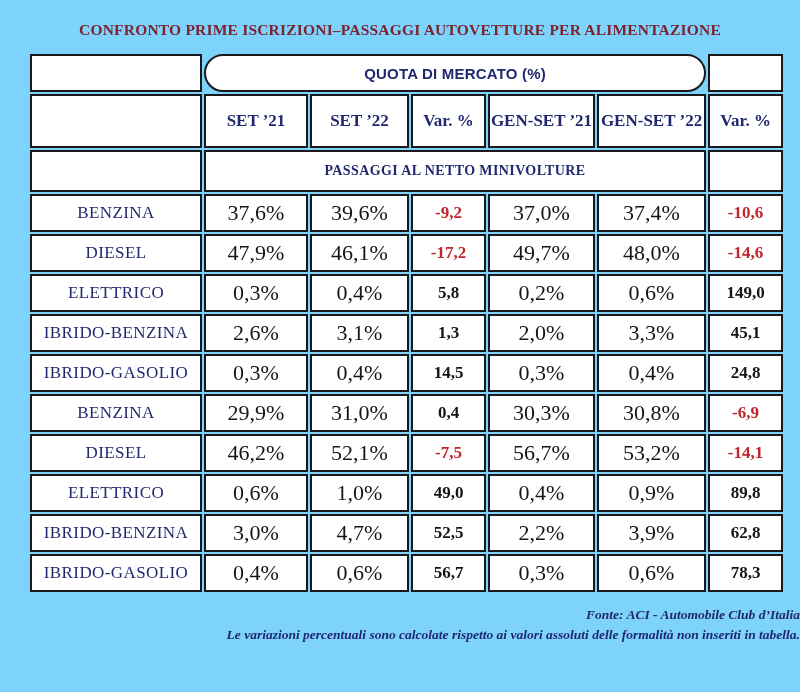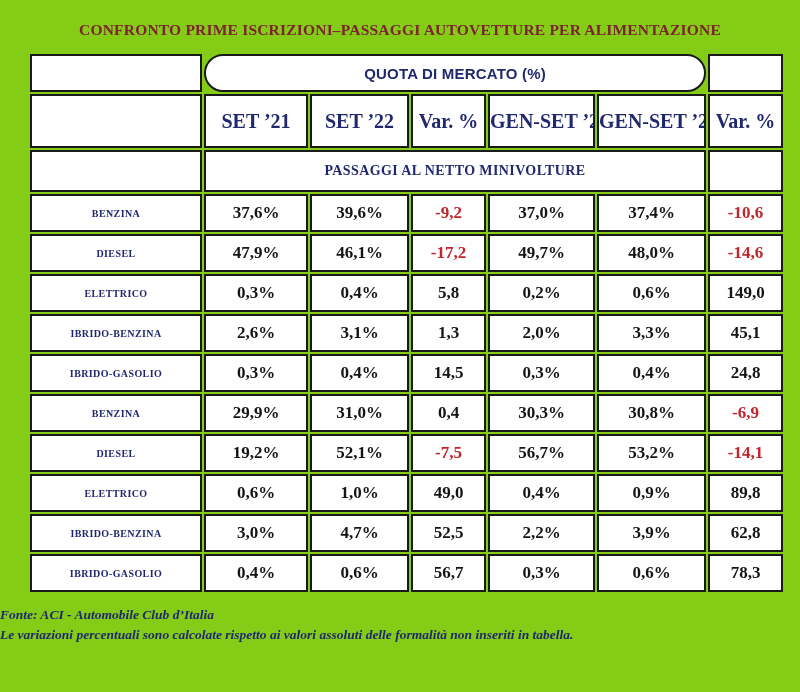--- a/index.html
+++ b/index.html
@@ -1,18 +1,18 @@
 <!DOCTYPE html>
 <html><head>
 <meta charset="utf-8">
 <style>
   html, body { margin: 0; padding: 0; background: #ffffff; }
   .page {
     width: 800px; height: 692px;
-    background: #84cc16;
+    background: #7dd3fc;
     font-family: "Liberation Serif", serif;
     box-sizing: border-box;
     padding-top: 21px;
     overflow: hidden;
   }
   .title {
     text-align: center;
     font-weight: bold;
     font-size: 15.5px;
     letter-spacing: 0.2px;
@@ -43,41 +43,41 @@
   .group-h {
     font-family: "Liberation Sans", sans-serif;
     font-weight: bold;
     font-size: 15px;
     color: #20286e;
     letter-spacing: 0.2px;
     border-radius: 19px;
   }
   .col-h {
     font-weight: bold;
-    font-size: 20px;
+    font-size: 17px;
     color: #20286e;
   }
   .section-h {
     font-weight: bold;
     font-size: 14px;
     color: #20286e;
     letter-spacing: 0.4px;
   }
   .lbl {
-    font-weight: bold;
-    font-size: 10px;
+    font-weight: normal;
+    font-size: 17px;
     color: #20286e;
     letter-spacing: 0.4px;
   }
-  .val { font-size: 17px; color: #151515; font-weight: bold; }
+  .val { font-size: 22px; color: #151515; }
   .var { font-size: 17px; font-weight: bold; color: #151515; }
   .var[data-style="neg"] { color: #c2262c; }
   .footer {
     margin-top: 11px;
-    text-align: left;
+    text-align: right;
     color: #20286e;
     font-weight: bold;
     font-style: italic;
     font-size: 13.5px;
     line-height: 1.45;
   }
 </style>
 </head>
 <body>
 
@@ -170,21 +170,21 @@
       <td class="lbl">BENZINA</td>
       <td class="val">29,9%</td>
       <td class="val">31,0%</td>
       <td class="var" data-style="pos">0,4</td>
       <td class="val">30,3%</td>
       <td class="val">30,8%</td>
       <td class="var" data-style="neg">-6,9</td>
     </tr>
     <tr class="r-data">
       <td class="lbl">DIESEL</td>
-      <td class="val">19,2%</td>
+      <td class="val">46,2%</td>
       <td class="val">52,1%</td>
       <td class="var" data-style="neg">-7,5</td>
       <td class="val">56,7%</td>
       <td class="val">53,2%</td>
       <td class="var" data-style="neg">-14,1</td>
     </tr>
     <tr class="r-data">
       <td class="lbl">ELETTRICO</td>
       <td class="val">0,6%</td>
       <td class="val">1,0%</td>

